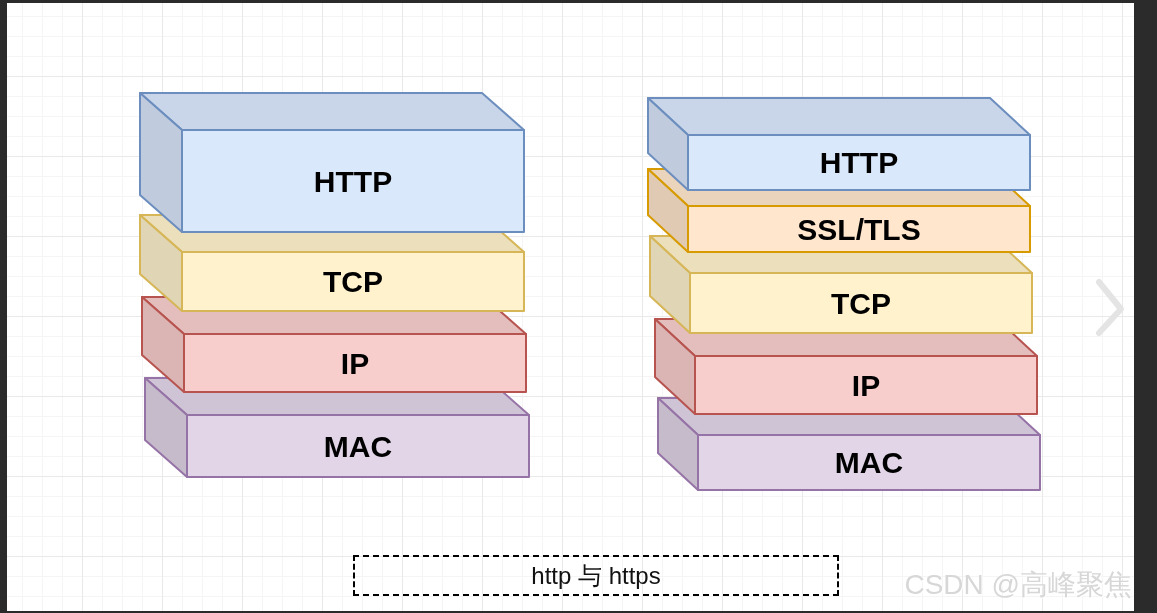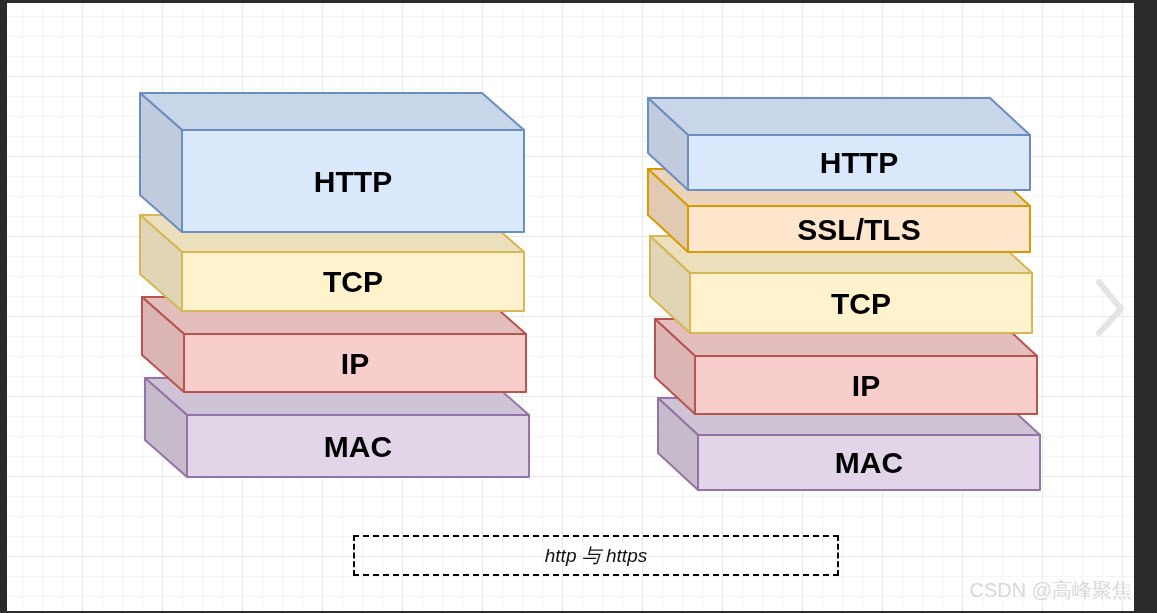--- a/index.html
+++ b/index.html
@@ -19,30 +19,29 @@
     background-size:80px 80px, 80px 80px, 20px 20px, 20px 20px;
     background-position:-5px -7px;
   }
   #diagram-svg{position:absolute;left:0;top:0;}
   .box-label{
     font-family:"Liberation Sans", sans-serif;
     font-weight:bold;
     fill:#000000;
   }
   .caption{
-    position:absolute;left:346px;top:532px;width:482px;height:37px;
+    position:absolute;left:346px;top:552px;width:482px;height:37px;
     border:2px dashed #000000;
     display:flex;align-items:center;justify-content:center;
-    font-size:19px;color:#111;
+    font-size:24px;color:#111;
     background:transparent;
-    font-style:italic;
   }
   .watermark{
     position:absolute;right:2px;bottom:7px;
-    font-size:20px;color:#d7d7d7;
+    font-size:28px;color:#d7d7d7;
     text-shadow:1px 1px 0 rgba(255,255,255,0.85);
     white-space:nowrap;
   }
   .next-btn{
     position:absolute;left:1082px;top:270px;width:44px;height:66px;
     background:transparent;border:none;padding:0;margin:0;cursor:pointer;
   }
 </style>
 </head>
 <body>

